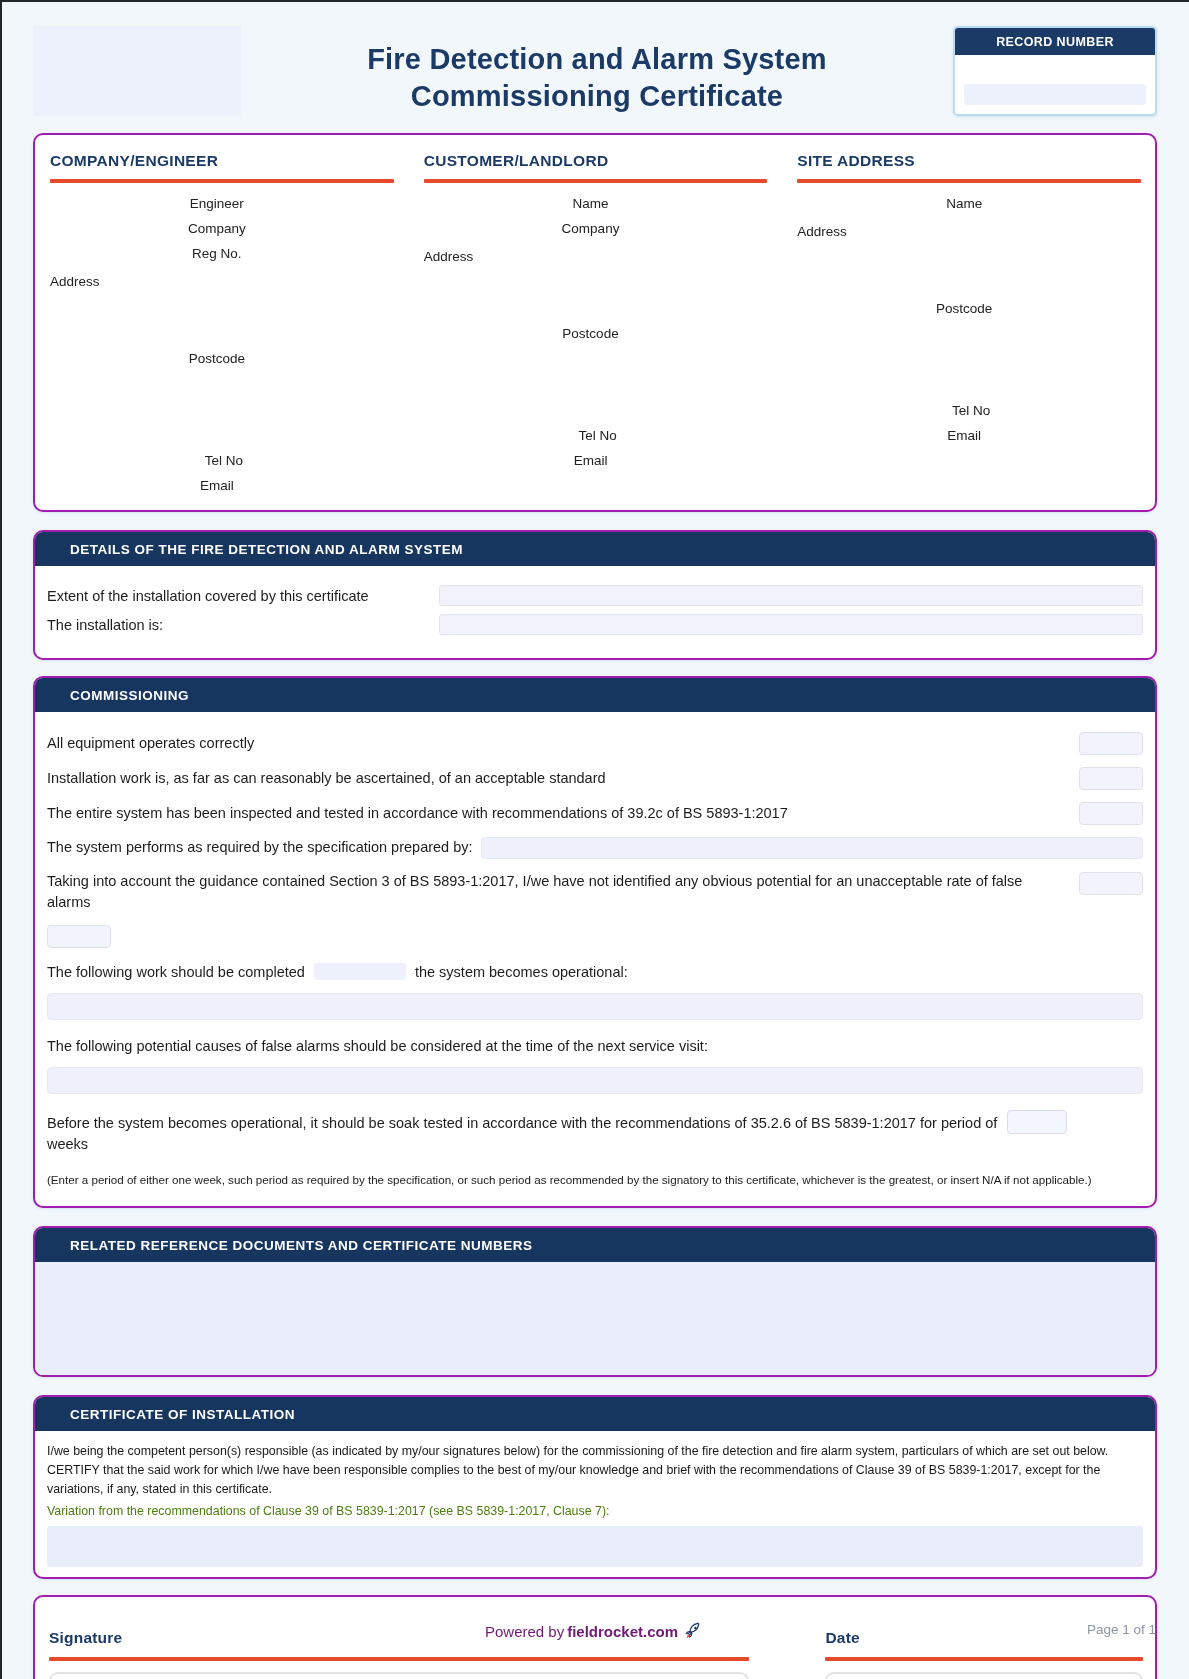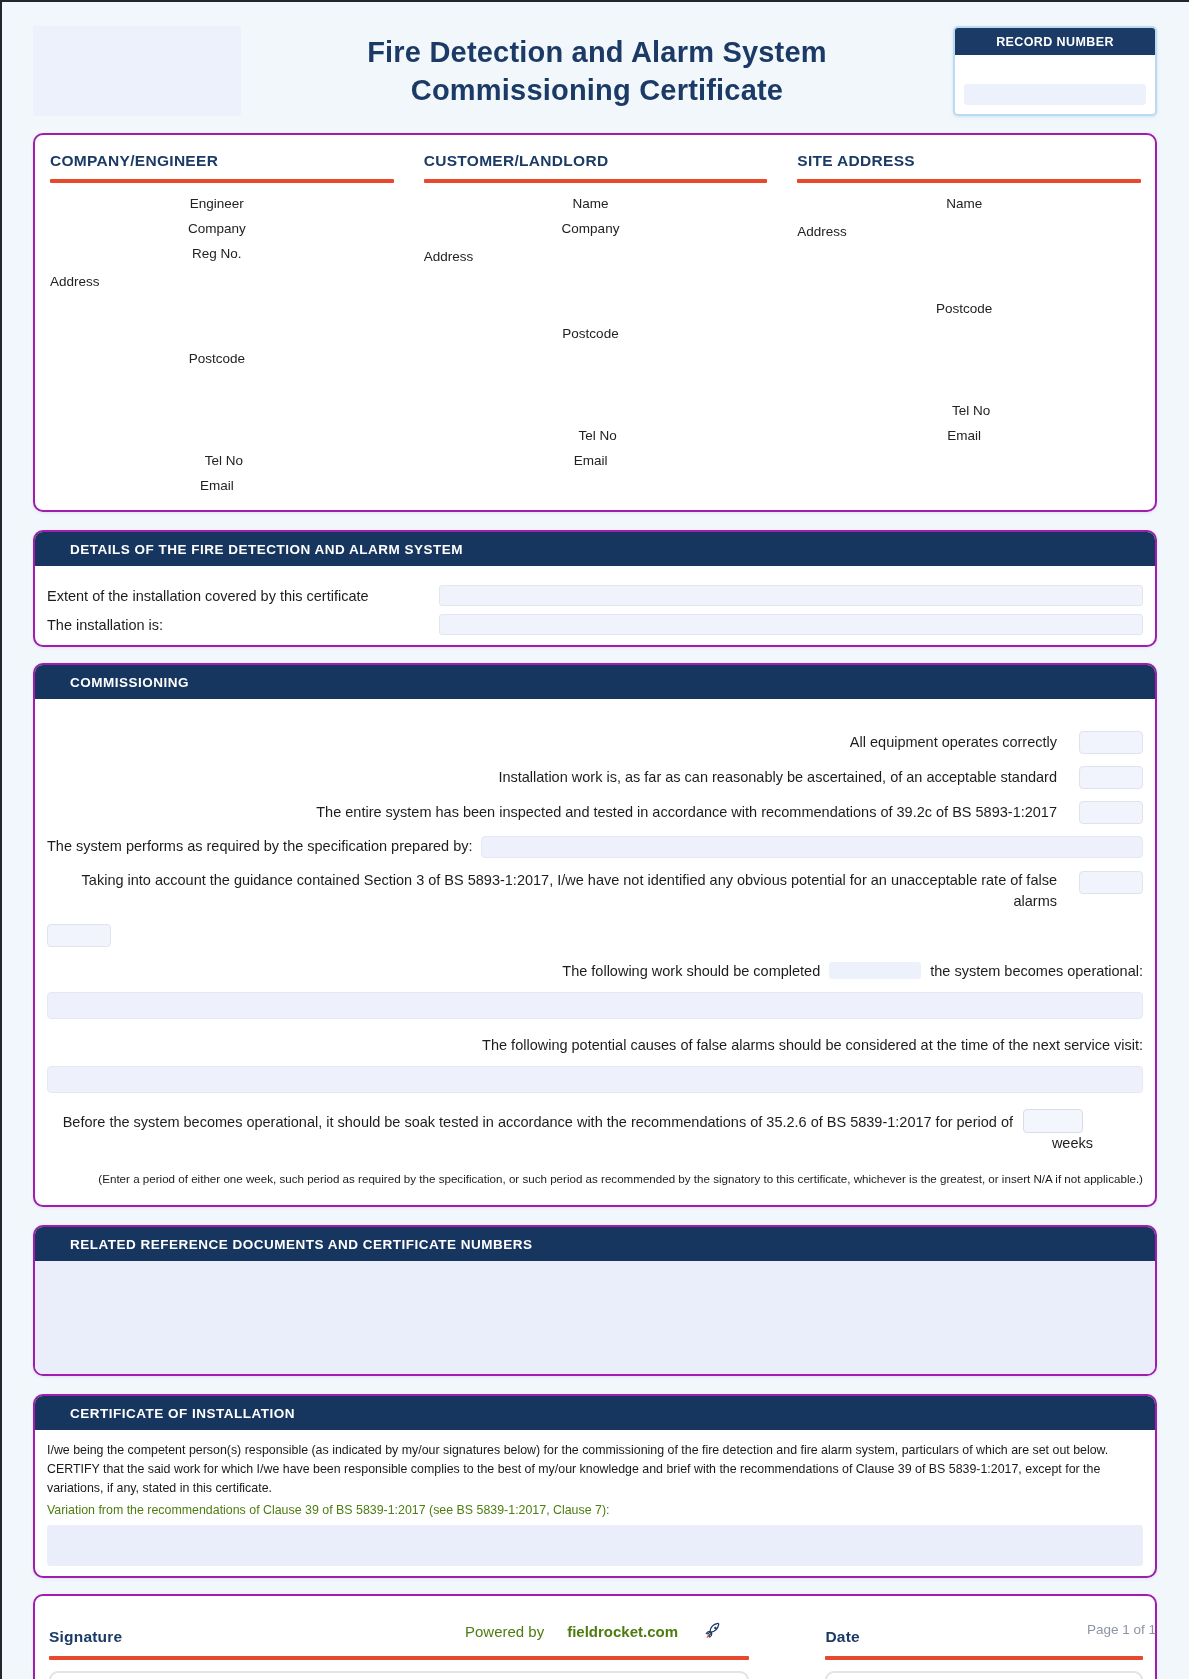--- a/index.html
+++ b/index.html
@@ -8,21 +8,21 @@
     background:#f2f7fb;
     font-family:"Liberation Sans", sans-serif;
     color:#1d1d1f;
     position:relative;
     box-shadow: inset 2px 0 0 #23262d, inset 0 2px 0 #23262d;
     overflow:hidden;
   }
   .page { box-sizing:border-box; padding:26px 32px 0 33px; }
 
   
-  .header { display:flex; align-items:flex-start; }
+  .header { display:flex; align-items:flex-end; }
   .logo-box { width:208px; height:90px; background:#edf1fb; border-radius:2px; flex:0 0 auto; }
   .title-wrap { flex:1; text-align:center; padding-top:8px; }
   .title { font-size:29px; font-weight:bold; color:#1b3a66; line-height:1.3; letter-spacing:.2px; }
   .record-card {
     width:204px; height:90px; flex:0 0 auto;
     background:#fff; border:2px solid #badbf2; border-radius:5px;
     box-sizing:border-box; overflow:hidden; display:flex; flex-direction:column;
     box-shadow:0 1px 3px rgba(120,160,200,.25);
   }
   .record-head { background:#1b3a66; color:#fff; font-weight:bold; font-size:12.5px; text-align:center; padding:7px 0 6px; letter-spacing:.4px; }
@@ -53,28 +53,28 @@
   .frow > .finput { flex:1; height:21px; border-bottom:1px solid #d9dce8; }
   .frow.addr { align-items:flex-start; }
   .frow.addr .flabel { margin-top:3px; }
   .addr-wrap { flex:1; display:grid; grid-template-columns:1fr 1fr; gap:9px; }
   .addr-wrap .finput { height:21px; border-bottom:1px solid #d9dce8; }
   .finput.pc { flex:0 0 86px; }
   .flabel.tel { margin-left:14px; }
 
   
   .details { margin-top:18px; }
-  .details-body { padding:11px 12px 2px; }
+  .details-body { padding:11px 12px 15px; }
   .drow { display:flex; align-items:center; margin:8px 0; }
   .dlabel { font-size:14.5px; width:392px; flex:0 0 auto; }
   .drow .finput { flex:1; height:19px; border:1px solid #e3e5ef; background:#f0f3fc; }
 
   
   .comm { margin-top:16px; }
-  .comm-body { padding:20px 12px 8px; font-size:14.5px;text-align:right; }
+  .comm-body { padding:8px 12px 8px; font-size:14.5px; }
   .crow { display:flex; align-items:center; margin:12px 0; }
   .ctext { flex:1; padding-right:22px; line-height:1.45; }
   .cbox { flex:0 0 62px; height:21px; border:1px solid #e0e2ec; background:#f2f4fd; border-radius:4px; }
   .crow.top { align-items:flex-start; }
   .crow.top .cbox { margin-top:1px; }
   .crow.specline .ctext { flex:0 0 auto; padding-right:8px; }
   .crow.specline .grow { flex:1; height:20px; border:1px solid #e6e8f1; background:#eef1fb; border-radius:4px; }
   .cline { margin:14px 0 9px; line-height:1.5; }
   .inline-mid { display:inline-block; width:92px; height:17px; vertical-align:-3px; margin:0 9px; }
   .fullbar { height:25px; border:1px solid #e6e8f1; background:#eef1fb; border-radius:4px; margin:7px 0 16px; }
@@ -98,21 +98,21 @@
   .sig-col { flex:1 1 63%; min-width:0; }
   .date-col { flex:1 1 28%; min-width:0; }
   .sig-title { margin:5px 0 0; font-size:15.5px; font-weight:bold; color:#1b3a66; letter-spacing:.2px; }
   .signoff .redline { margin:10px 0 11px; }
   .sig-box { border:2px solid #e3e3e6; border-radius:9px; padding:9px; background:#fff; }
   .sig-inner { height:36px; border-radius:4px; }
 
   
   .footer { position:absolute; left:0; top:1620px; width:100%; }
   .powered-wrap { display:flex; justify-content:center; align-items:center; }
-  .powered { font-size:15px; color:#4d7c0f; display:inline-flex; align-items:center; gap:20px; }
+  .powered { font-size:15px; color:#701a75; display:inline-flex; align-items:center; gap:0; }
   .powered .brand { font-weight:bold; margin-left:3px; }
   .rocket { margin-left:4px; }
   .pageno { position:absolute; right:33px; top:2px; color:#8d95a5; font-size:13.5px; }
 </style>
 </head>
 <body>
 
 <div class="page">
 
   <div class="header">

